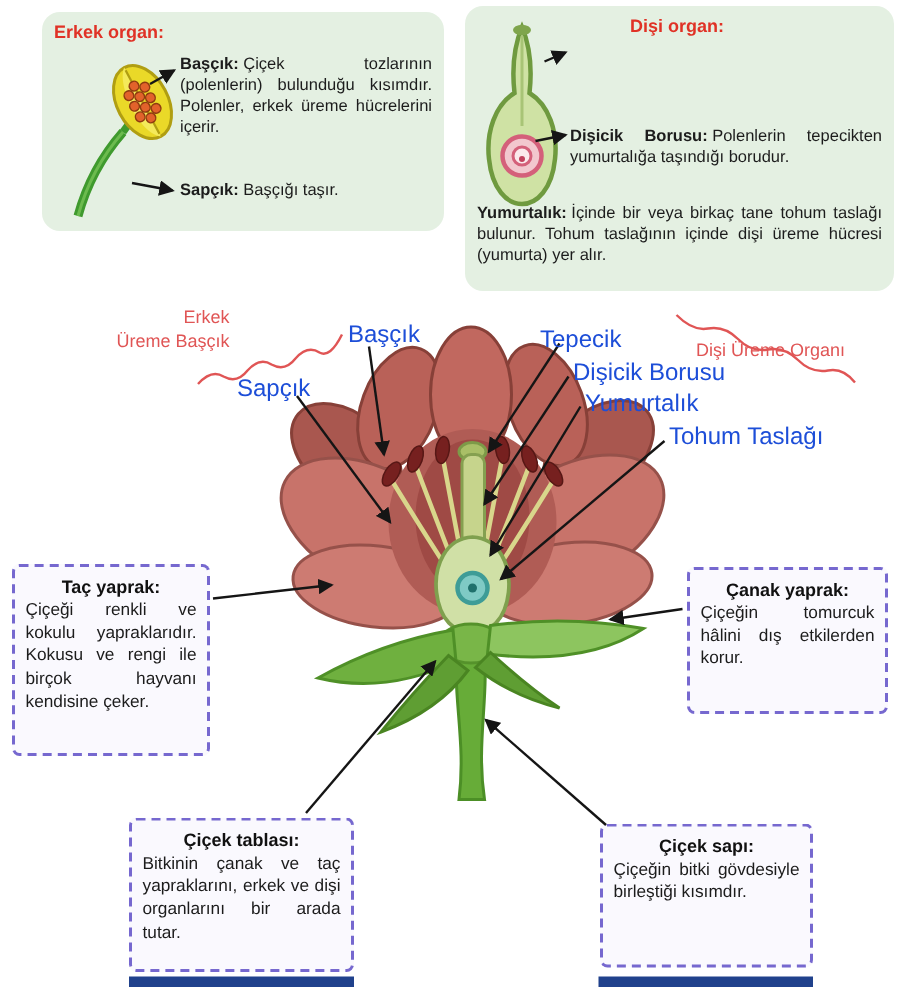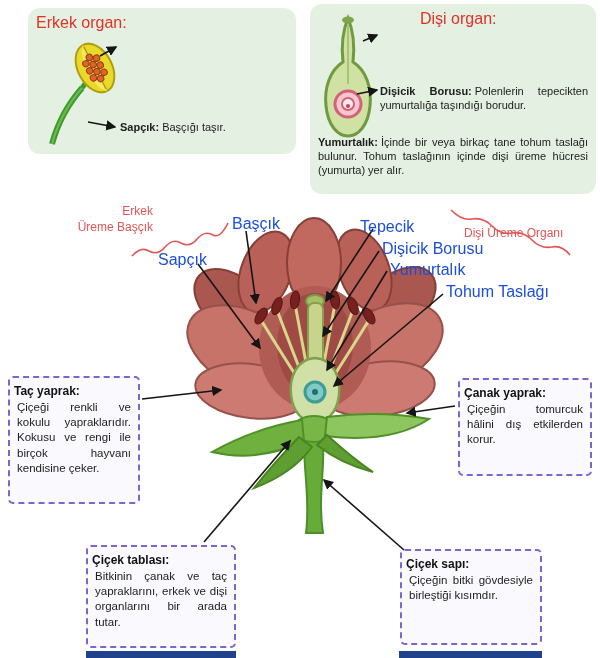--- a/index.html
+++ b/index.html
@@ -3,21 +3,21 @@
 <meta charset="utf-8">
 <style>
   *{margin:0;padding:0;box-sizing:border-box}
   html,body{background:#fff}
   body{font-family:"Liberation Sans",sans-serif;color:#111}
   .canvas{position:relative;width:600px;height:658px;background:#fff;overflow:hidden}
 
   .greenbox{position:absolute;background:var(--box-bg,#e4f0e2);border-radius:12px;z-index:1}
   #male-box{left:28px;top:8px;width:268px;height:146px}
   #female-box{left:310px;top:4px;width:286px;height:190px}
-  .gb-title{position:absolute;font-weight:normal;font-size:16px;color:var(--title-red,#e03226);white-space:nowrap}
+  .gb-title{position:absolute;font-weight:bold;font-size:12px;color:var(--title-red,#e03226);white-space:nowrap}
   #male-box .gb-title{left:8px;top:6px}
   #female-box .gb-title{left:110px;top:6px}
   .def{position:absolute;font-size:11px;line-height:1.28;color:#1c1c1c;text-align:justify}
   .def b{margin-right:3px}
   #male-def-1{left:92px;top:28px;width:168px}
   #male-def-2{left:92px;top:112px;width:168px}
   #female-def-1{left:70px;top:24px;width:208px}
   #female-def-2{left:70px;top:80px;width:208px}
   #female-def-3{left:8px;top:131px;width:270px}
   .mini-svg{position:absolute;z-index:1}
@@ -30,21 +30,21 @@
   #lbl-tepecik{left:360px;top:218px}
   #lbl-disicik{left:382px;top:240px}
   #lbl-yumurtalik{left:390px;top:261px}
   #lbl-tohum{left:446px;top:283px}
 
   .group-label{position:absolute;font-size:12px;color:var(--label-red,#e05555);z-index:4;line-height:1.35;white-space:nowrap}
   #grp-male{left:58px;top:203px;width:95px;text-align:right}
   #grp-female{left:464px;top:225px}
 
   .callout{position:absolute;border:2px dashed var(--callout-border,#7668cf);background:var(--callout-bg,#faf9fe);border-radius:5px;z-index:1}
-  .c-title{font-weight:bold;font-size:12px;margin:6px 4px 2px;color:#111}
+  .c-title{font-weight:bold;font-size:12px;text-align:center;margin:6px 4px 2px;color:#111}
   .c-body{font-size:11.5px;line-height:1.32;text-align:justify;padding:0 7px 6px;color:#1c1c1c}
   #co-tac{left:8px;top:376px;width:132px;min-height:128px}
   #co-canak{left:458px;top:378px;width:134px;min-height:98px}
   #co-tablasi{left:86px;top:545px;width:150px;min-height:103px}
   #co-sapi{left:400px;top:549px;width:142px;min-height:96px}
 
   .footerbar{position:absolute;height:7px;background:var(--footer-bar,#20418c);z-index:0}
   #bar-left{left:86px;top:651px;width:150px}
   #bar-right{left:399px;top:651px;width:143px}
 </style>
@@ -73,20 +73,23 @@
           <circle cx="0" cy="-4" r="3.2"></circle>
             <circle cx="6" cy="0" r="3.2"></circle>
             <circle cx="-6" cy="0" r="3.2"></circle>
           <circle cx="0" cy="4" r="3.2"></circle>
             <circle cx="6" cy="8" r="3.2"></circle>
             <circle cx="-6" cy="8" r="3.2"></circle>
           <circle cx="0" cy="12" r="3.2"></circle>
         </g>
       </g>
     </svg>
+    <p class="def" id="male-def-1">
+      <b>Başçık:</b><span>Çiçek tozlarının (polenlerin) bulunduğu kısımdır. Polenler, erkek üreme hücrelerini içerir.</span>
+    </p>
     <p class="def" id="male-def-2">
       <b>Sapçık:</b><span>Başçığı taşır.</span>
     </p>
   </div>
 
   <div class="greenbox" id="female-box">
     <div class="gb-title">Dişi organ:</div>
     <svg class="mini-svg" style="left:6px;top:10px" width="64" height="128" viewBox="0 0 64 128">
       <path d="M32,4 C27,16 25,30 27,48 C14,56 8,74 10,92 C12,112 22,122 32,122 C42,122 52,112 54,92 C56,74 50,56 37,48 C39,30 37,16 32,4 Z" fill="#cfe2a4" stroke="#6f9a3f" stroke-width="3"></path>
       <ellipse cx="32" cy="6" rx="6" ry="3.5" fill="#7fa54c"></ellipse>

